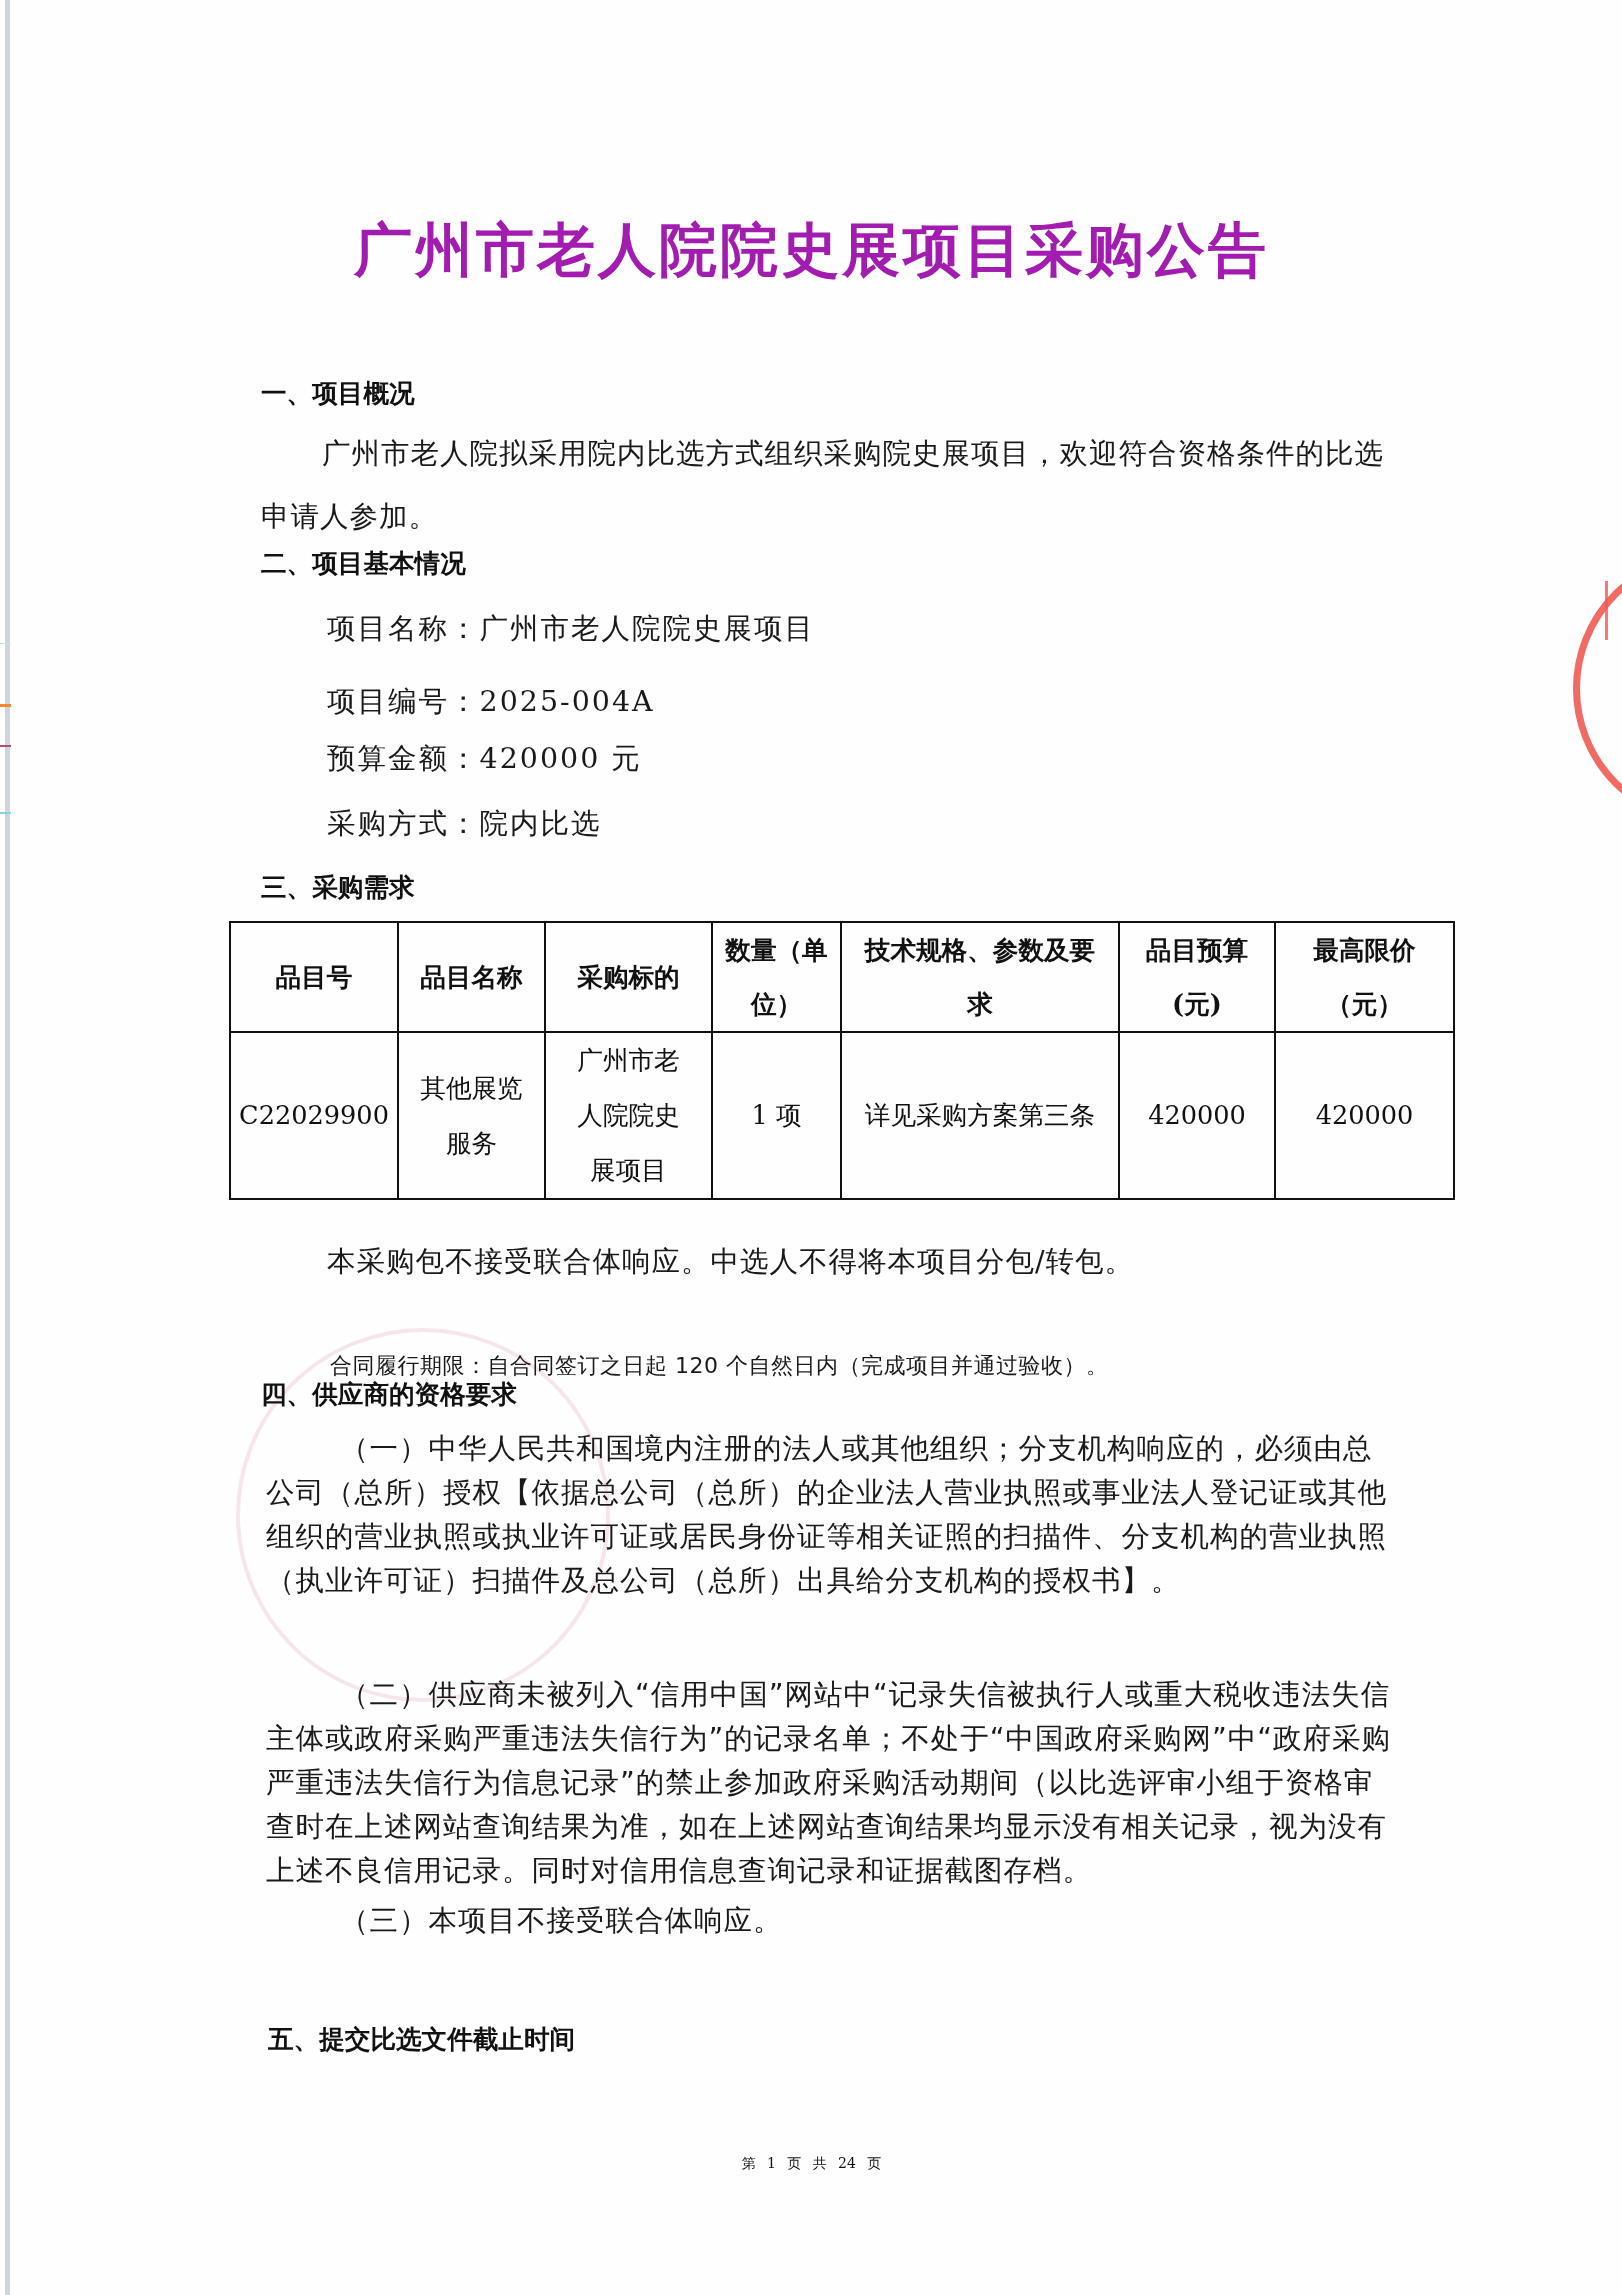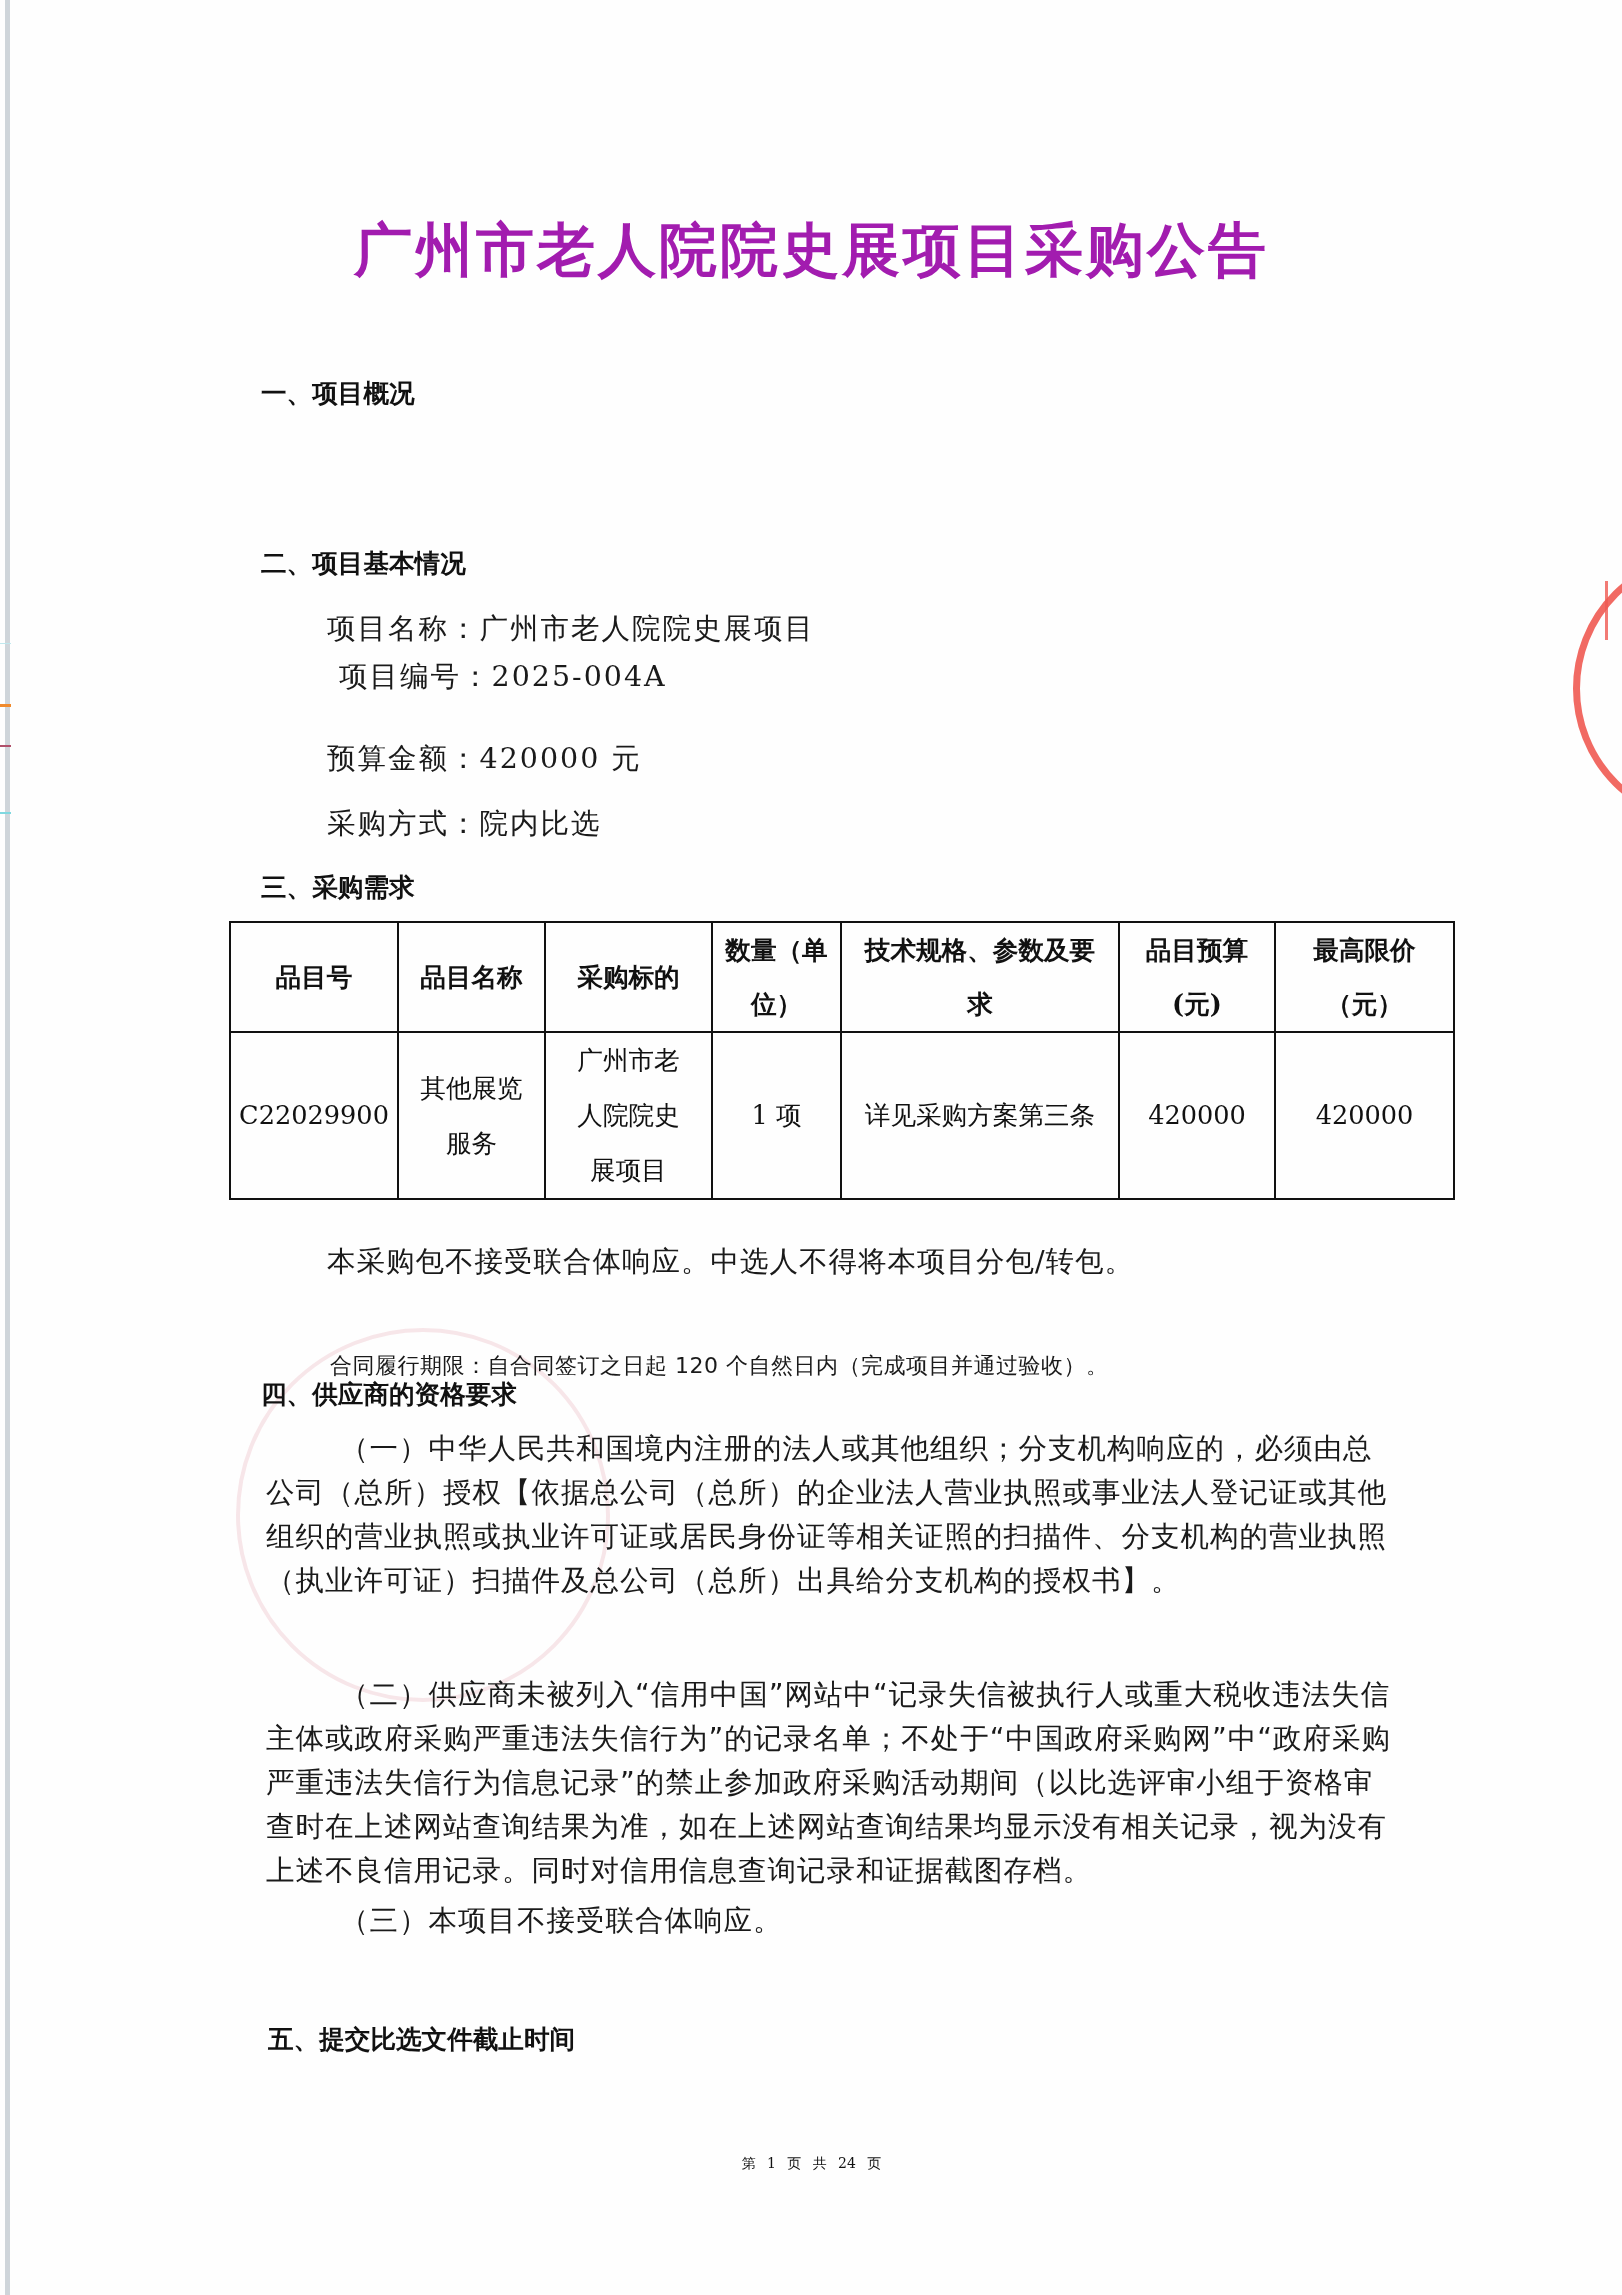--- a/index.html
+++ b/index.html
@@ -155,26 +155,27 @@
   <div class="edge-mark" style="top:745px;background:#b0506a;"></div>
   <div class="edge-mark" style="top:812px;background:#7fd8e0;"></div>
   <div class="edge-mark" style="top:643px;background:#bfe8ee;height:1px;"></div>
   <div class="seal-right"></div>
   <div class="seal-right-inner"></div>
   <div class="seal-ghost"></div>
 
   <div class="title">广州市老人院院史展项目采购公告</div>
 
   <div class="heading" style="top:376px;">一、项目概况</div>
+  <div class="para" style="left:261px; top:422px; width:1127px; text-indent:61px;">广州市老人院拟采用院内比选方式组织采购院史展项目，欢迎符合资格条件的比选申请人参加。</div>
 
   <div class="heading" style="top:546px;">二、项目基本情况</div>
   <div class="info-line" style="top:610px;">
     <span class="label">项目名称：</span><span>广州市老人院院史展项目</span>
   </div>
-  <div class="info-line" style="top:658px;margin-left:12px;">
+  <div class="info-line" style="top:683px;">
     <span class="label">项目编号：</span><span>2025-004A</span>
   </div>
   <div class="info-line" style="top:740px;">
     <span class="label">预算金额：</span><span>420000 元</span>
   </div>
   <div class="info-line" style="top:805px;">
     <span class="label">采购方式：</span><span>院内比选</span>
   </div>
 
   <div class="heading" style="top:870px;">三、采购需求</div>

